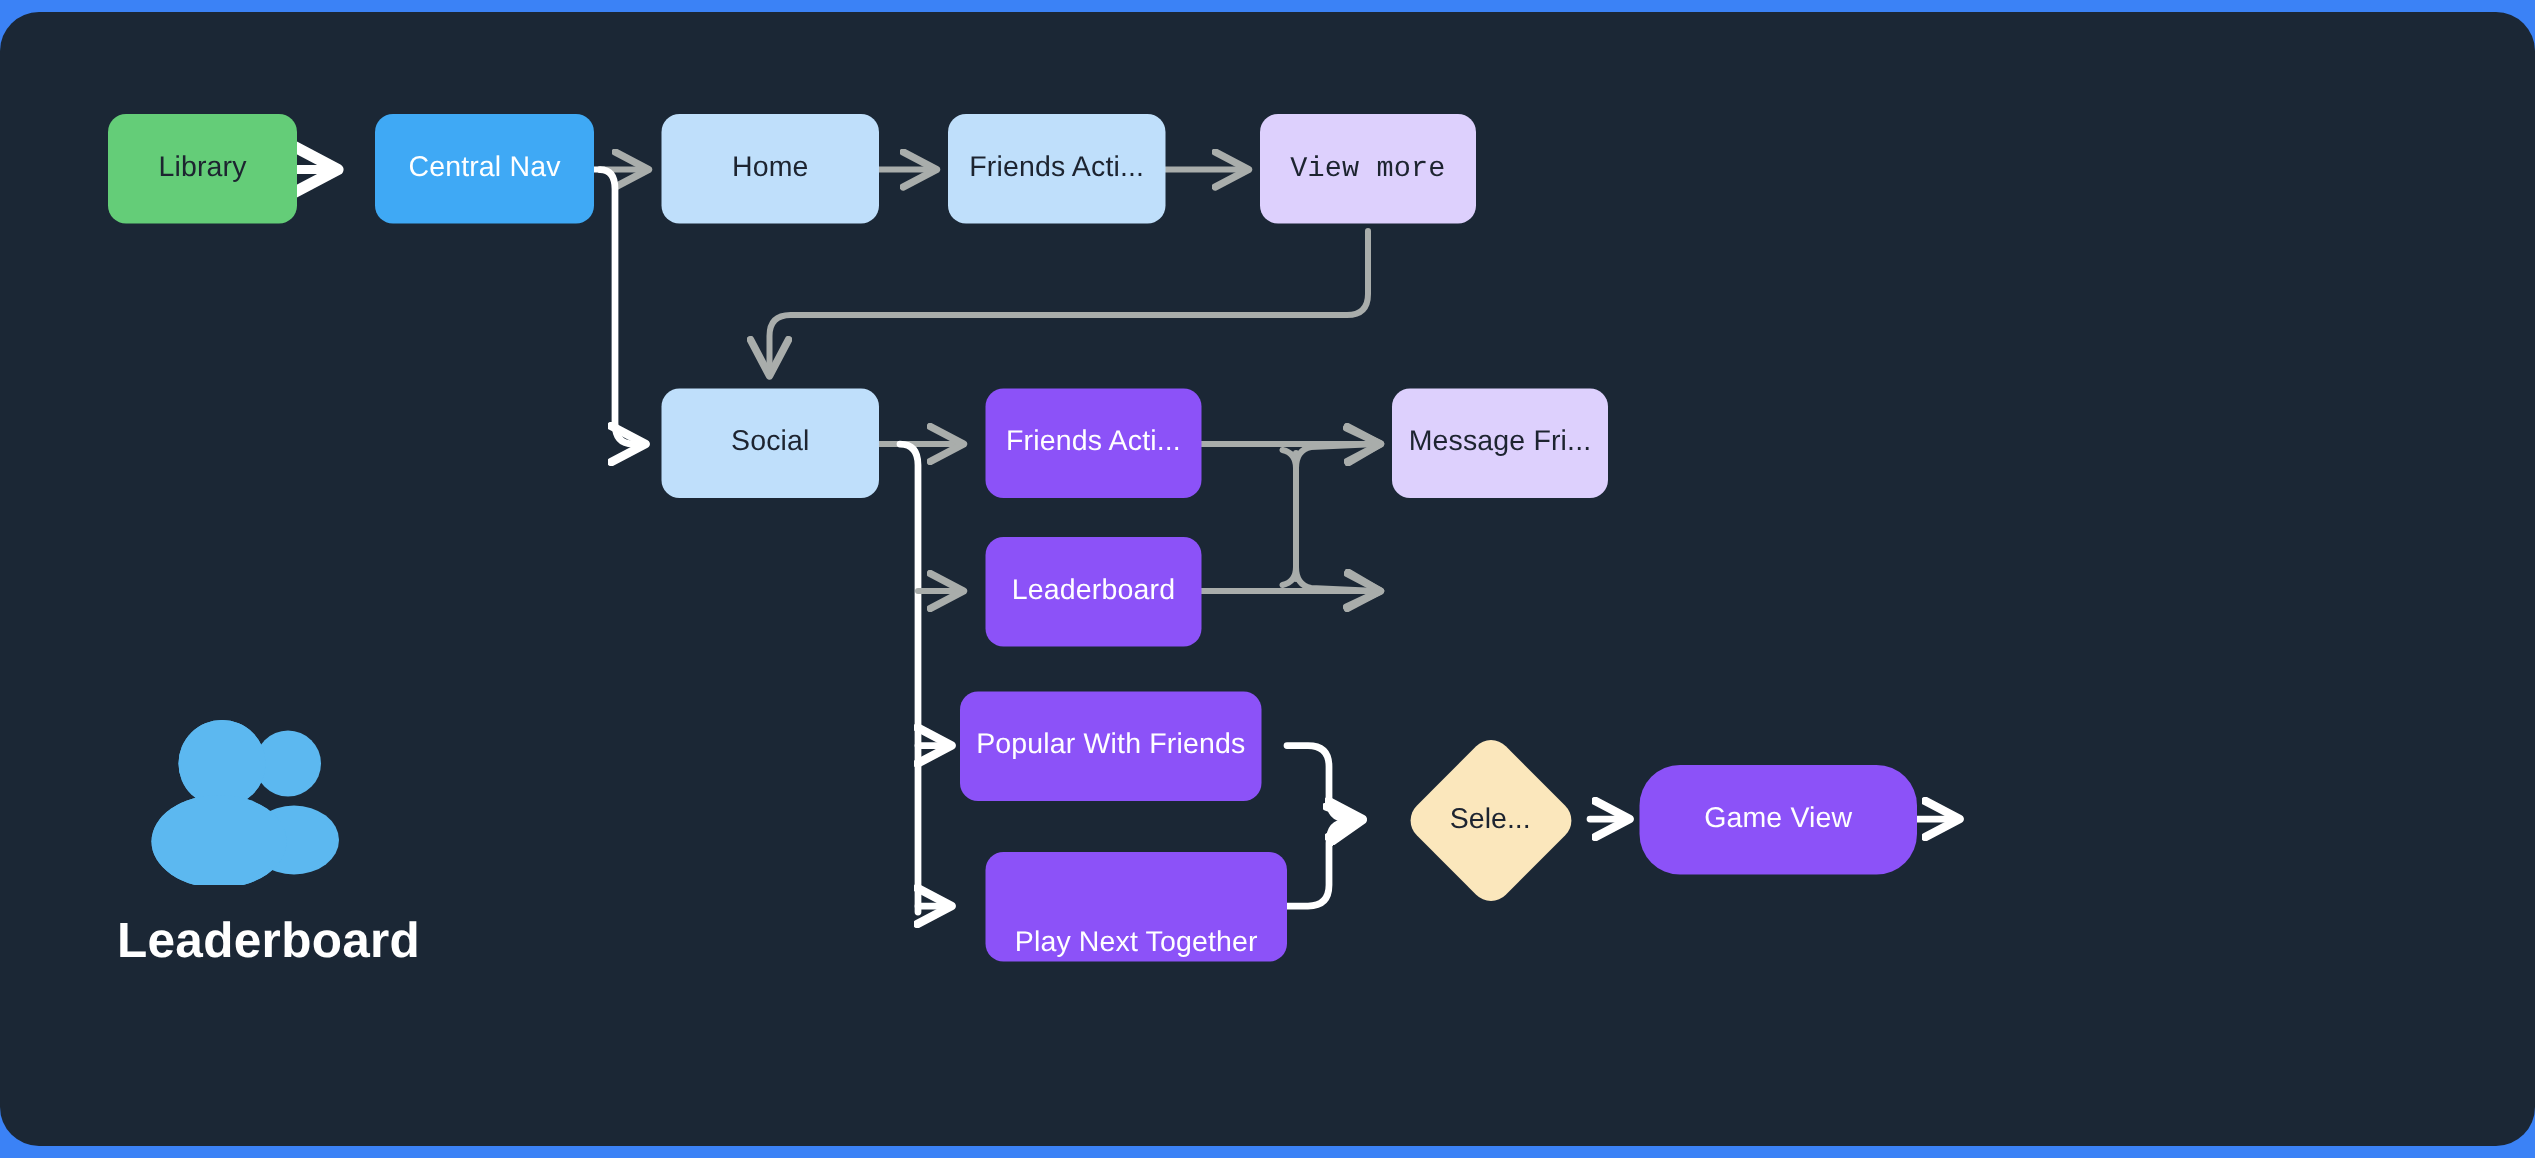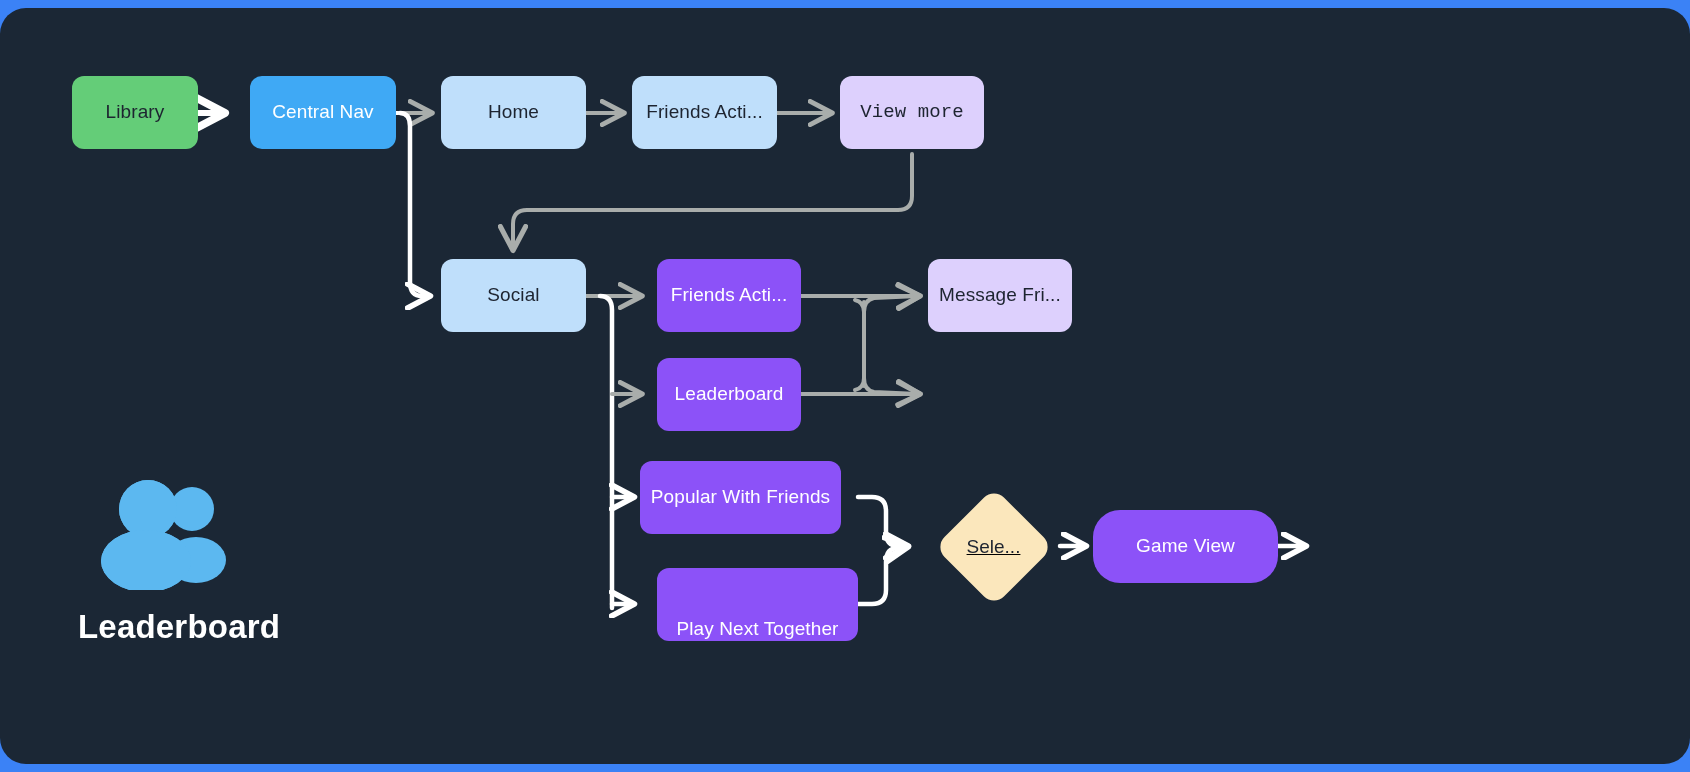--- a/index.html
+++ b/index.html
@@ -45,21 +45,20 @@
     padding: 0 10px;
   }
   .n-dark  { color: #1d2430; }
   .n-light { color: #ffffff; }
 
   .diamond-wrap {
     position: absolute;
     display: flex;
     align-items: center;
     justify-content: center;
-    text-decoration: underline;
   }
   .diamond-shape {
     position: absolute;
     left: 50%; top: 50%;
     width: 84px; height: 84px;
     margin-left: -42px; margin-top: -42px;
     transform: rotate(45deg);
     border-radius: 14px;
     background: #fbe7bc;
   }

